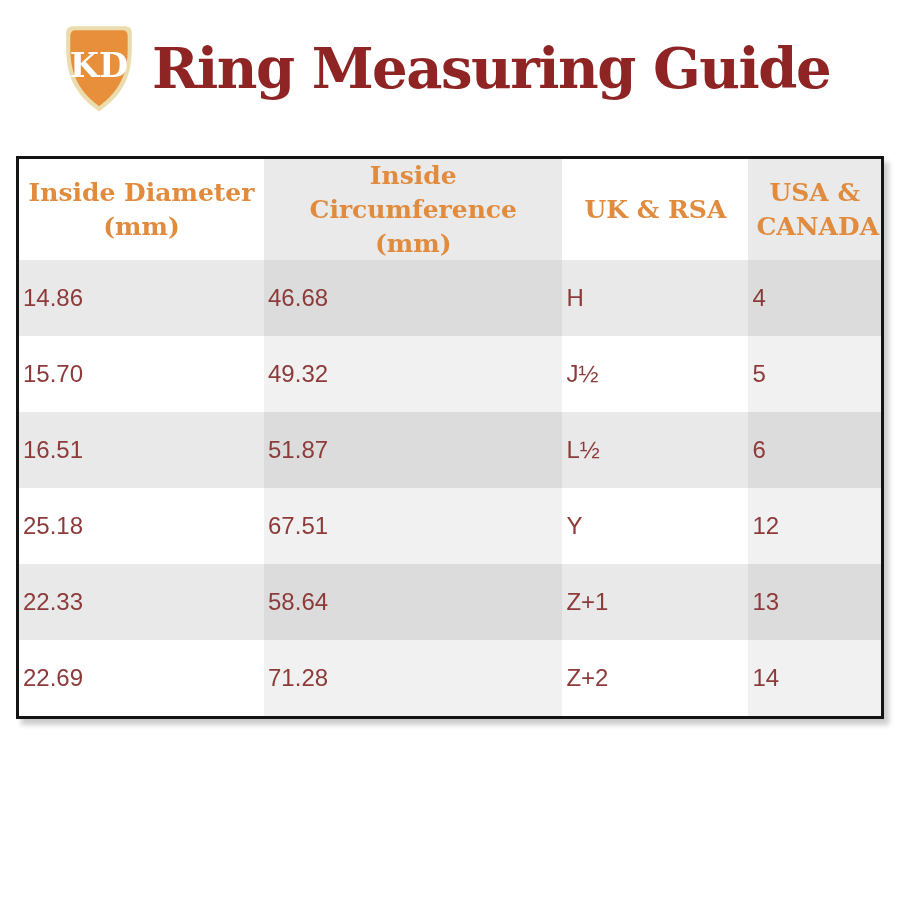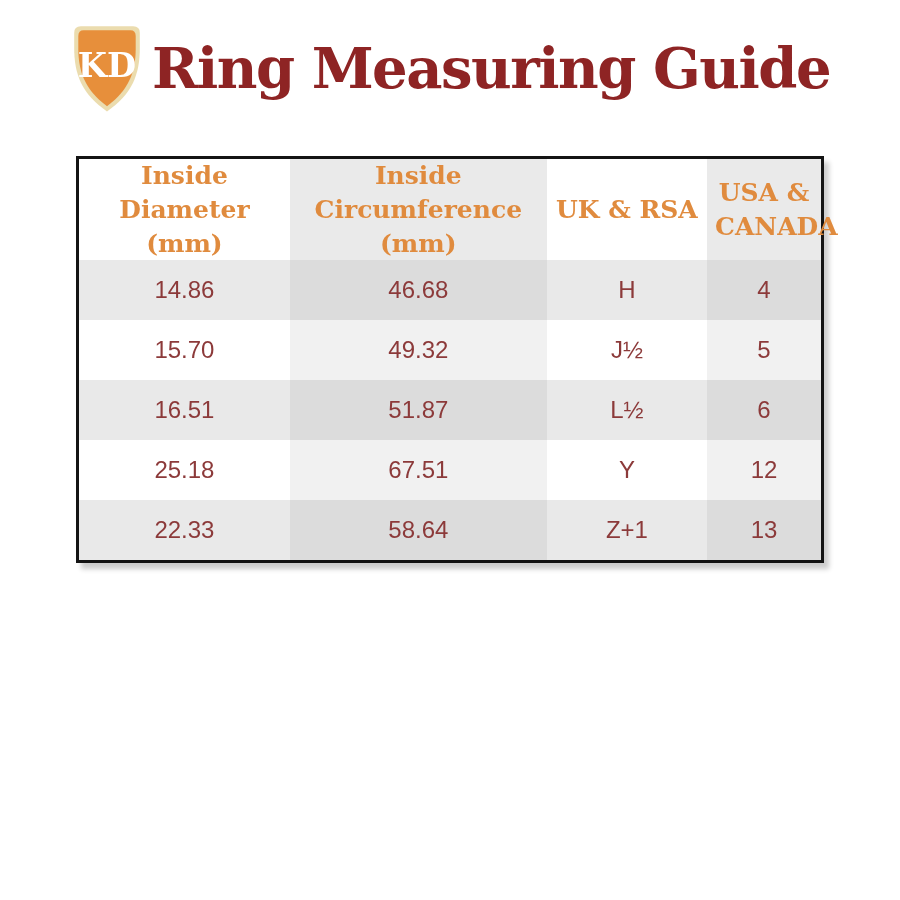--- a/index.html
+++ b/index.html
@@ -28,31 +28,31 @@
     width: 82px;
     height: 92px;
     flex: 0 0 auto;
   }
   .logo text {
     font-family: "DejaVu Serif", serif;
     font-weight: bold;
     fill: #ffffff;
   }
   h1.page-title {
-    margin: 4px;
+    margin: 12px;
     font-family: "DejaVu Serif", serif;
     font-weight: bold;
     font-size: 56px;
     letter-spacing: -1.5px;
     color: #8E2424;
     white-space: nowrap;
   }
   
   table.guide-table {
-    width: 748px;
+    width: 868px;
     margin: 40px auto 16px auto;
     border-collapse: collapse;
     table-layout: fixed;
     border: 3px solid #141414;
     box-shadow: 5px 6px 5px rgba(0,0,0,0.20);
     background: #ec4899;
   }
   col.c1 { width: 28.5%; }
   col.c2 { width: 34.5%; }
   col.c3 { width: 21.5%; }
@@ -67,25 +67,25 @@
     line-height: 1.35;
     color: #E08B3E;
     text-align: center;
     vertical-align: middle;
     background: #ffffff;
   }
   thead th:nth-child(even) { background: #EAEAEA; }
 
   td {
     height: 52px;
-    padding: 4px 4px;
+    padding: 12px 4px;
     font-family: "Liberation Sans", sans-serif;
     font-size: 24px;
     color: #8C3A3A;
-    text-align: center;
+    text-align: left;
     vertical-align: middle;
   }
   tbody tr:nth-child(odd)  td                  { background: #E9E9E9; }
   tbody tr:nth-child(odd)  td:nth-child(even)  { background: #DCDCDC; }
   tbody tr:nth-child(even) td                  { background: #FFFFFF; }
   tbody tr:nth-child(even) td:nth-child(even)  { background: #F1F1F1; }
 </style>
 </head>
 <body>
 
@@ -139,16 +139,22 @@
           <td>67.51</td>
           <td>Y</td>
           <td>12</td>
         </tr>
         <tr>
           <td>22.33</td>
           <td>58.64</td>
           <td>Z+1</td>
           <td>13</td>
         </tr>
+        <tr>
+          <td>22.69</td>
+          <td>71.28</td>
+          <td>Z+2</td>
+          <td>14</td>
+        </tr>
       </tbody>
   </table>
 
 </div>
 
 </body></html>

